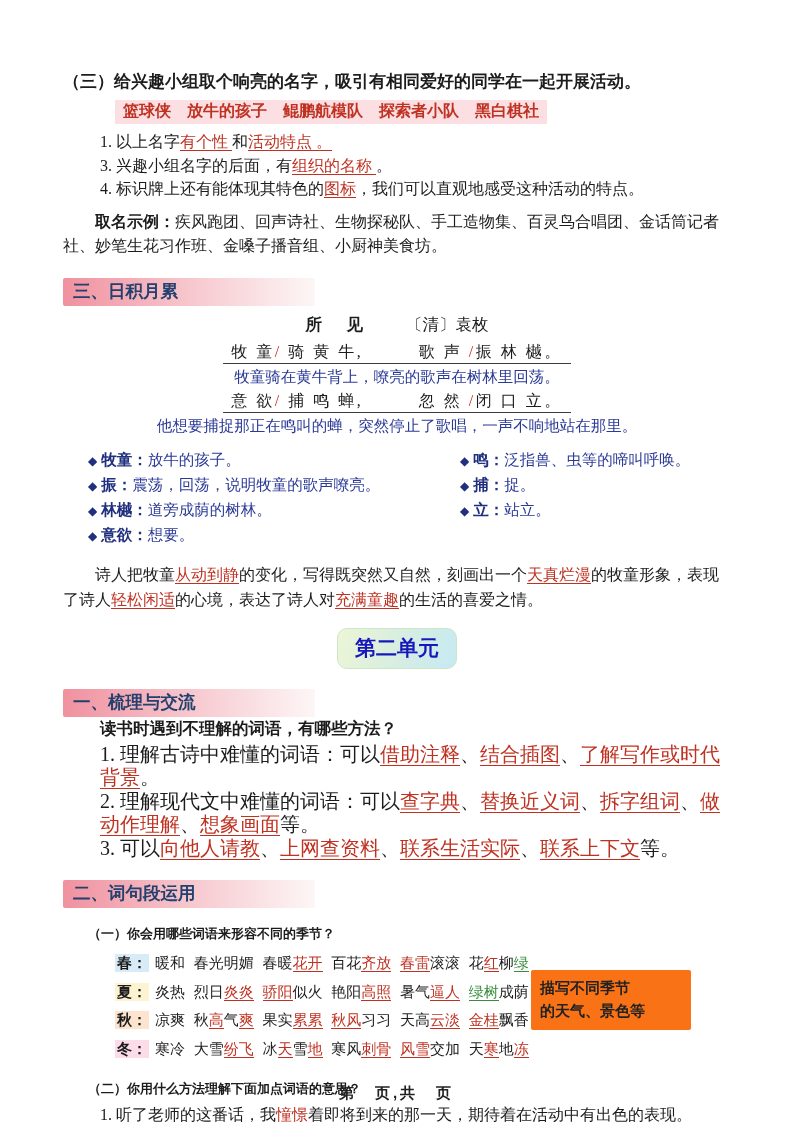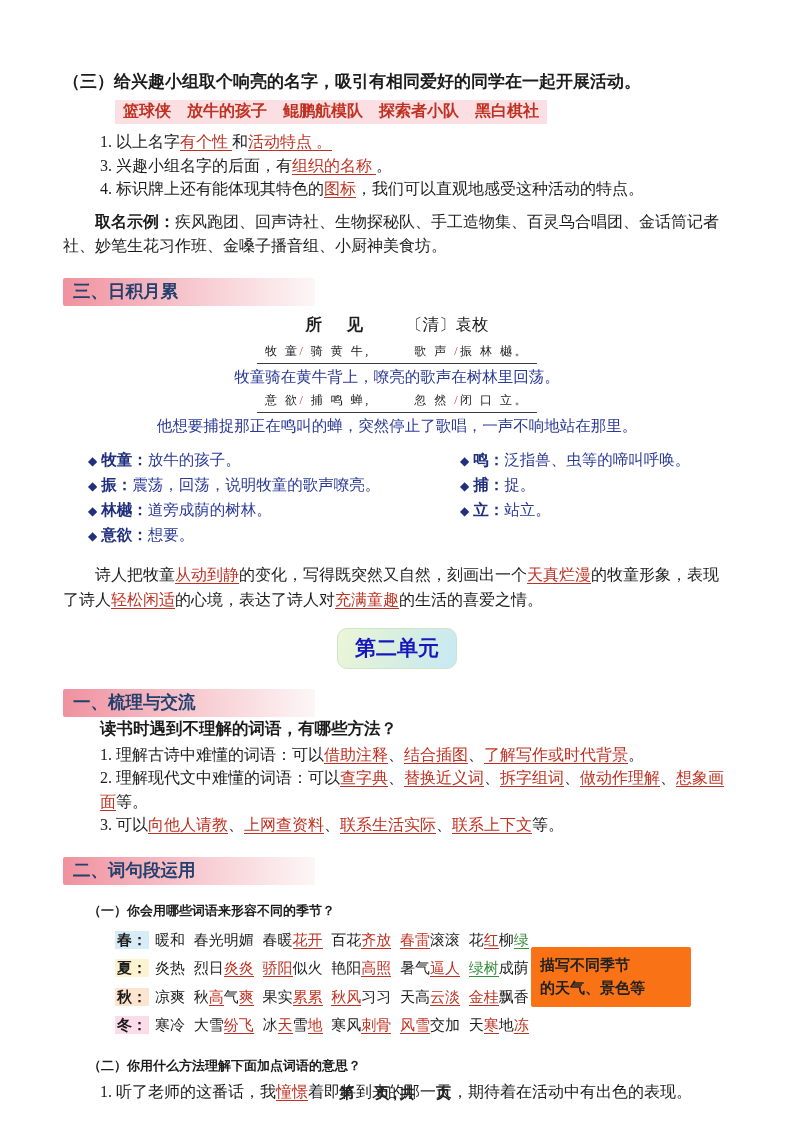--- a/index.html
+++ b/index.html
@@ -33,41 +33,41 @@
     width:242px;margin-top:20px;padding:3px 0 4px 10px;
     background:linear-gradient(90deg,#f0919f 0%,#f7ccd2 55%,#fdf6f6 100%);
     color:var(--navy);font-family:"Liberation Sans","DejaVu Sans",sans-serif;
     font-weight:bold;font-size:17.5px;line-height:21px;border-radius:2px;
   }
   
   .poem{text-align:center;margin-top:8px;}
   .poem-title{font-size:16.5px;line-height:22px;margin-bottom:5px;}
   .poem-title .pt-main{font-weight:bold;letter-spacing:4px;}
   .poem-title .pt-author{margin-left:39px;}
-  .poem-line{display:inline-block;border-bottom:1.5px solid #3b3b3b;letter-spacing:2.5px;font-size:12px;line-height:21px;padding:0 8px 1px 8px;}
+  .poem-line{display:inline-block;border-bottom:1.5px solid #3b3b3b;letter-spacing:2.5px;font-size:16px;line-height:21px;padding:0 8px 1px 8px;}
   .poem-note{color:var(--blue);font-size:15.5px;line-height:21px;margin:2px 0 3px 0;}
   
   .defs{display:flex;margin:12px 0 0 25px;}
   .defs-col-left{width:372px;}
   .defs-col-right{flex:1;}
   .note{line-height:24px;font-size:15.5px;color:var(--blue);}
   .note .diamond{color:#20307e;font-size:12px;margin-right:4px;}
   .note .term{font-weight:bold;color:#20307e;}
   .summary-para{margin-top:14px;text-indent:2em;line-height:25px;font-size:16px;}
   
   .badge-wrap{text-align:center;margin-top:16px;}
   .unit-badge{
     display:inline-block;padding:5px 17px 6px 17px;
     font-family:"Liberation Sans","DejaVu Sans",sans-serif;font-weight:bold;font-size:21px;
     color:#1717bd;background:linear-gradient(110deg,#edf6d6 0%,#d9efdf 45%,#c6e9f3 100%);
     border:1px solid #cfe5c9;border-radius:10px;
   }
   .q-bold{font-family:Liberation Serif, serif;font-weight:bold;font-size:16.5px;line-height:23px;margin:0 0 3px 37px;}
   .q-paren{font-family:"Liberation Sans","DejaVu Sans",sans-serif;font-weight:bold;font-size:13px;line-height:23px;margin:14px 0 3px 25px;}
-  .method-item{margin-left:37px;line-height:23.5px;font-size:16px;}
+  .method-item{margin-left:37px;line-height:23.5px;font-size:20px;}
   
   .seasons-wrap{position:relative;margin-top:4px;}
   .season-row{margin-left:52px;line-height:28.5px;font-size:15px;}
   .season-label{font-weight:bold;padding:1px 2px;margin-right:6px;}
   .season-words{word-spacing:5px;}
   .note-box{
     position:absolute;right:40px;top:21px;width:142px;
     background:#f97316;padding:7px 9px;border-radius:2px;
     font-family:Liberation Serif, serif;font-weight:bold;
     font-size:15px;line-height:23px;color:#222;

